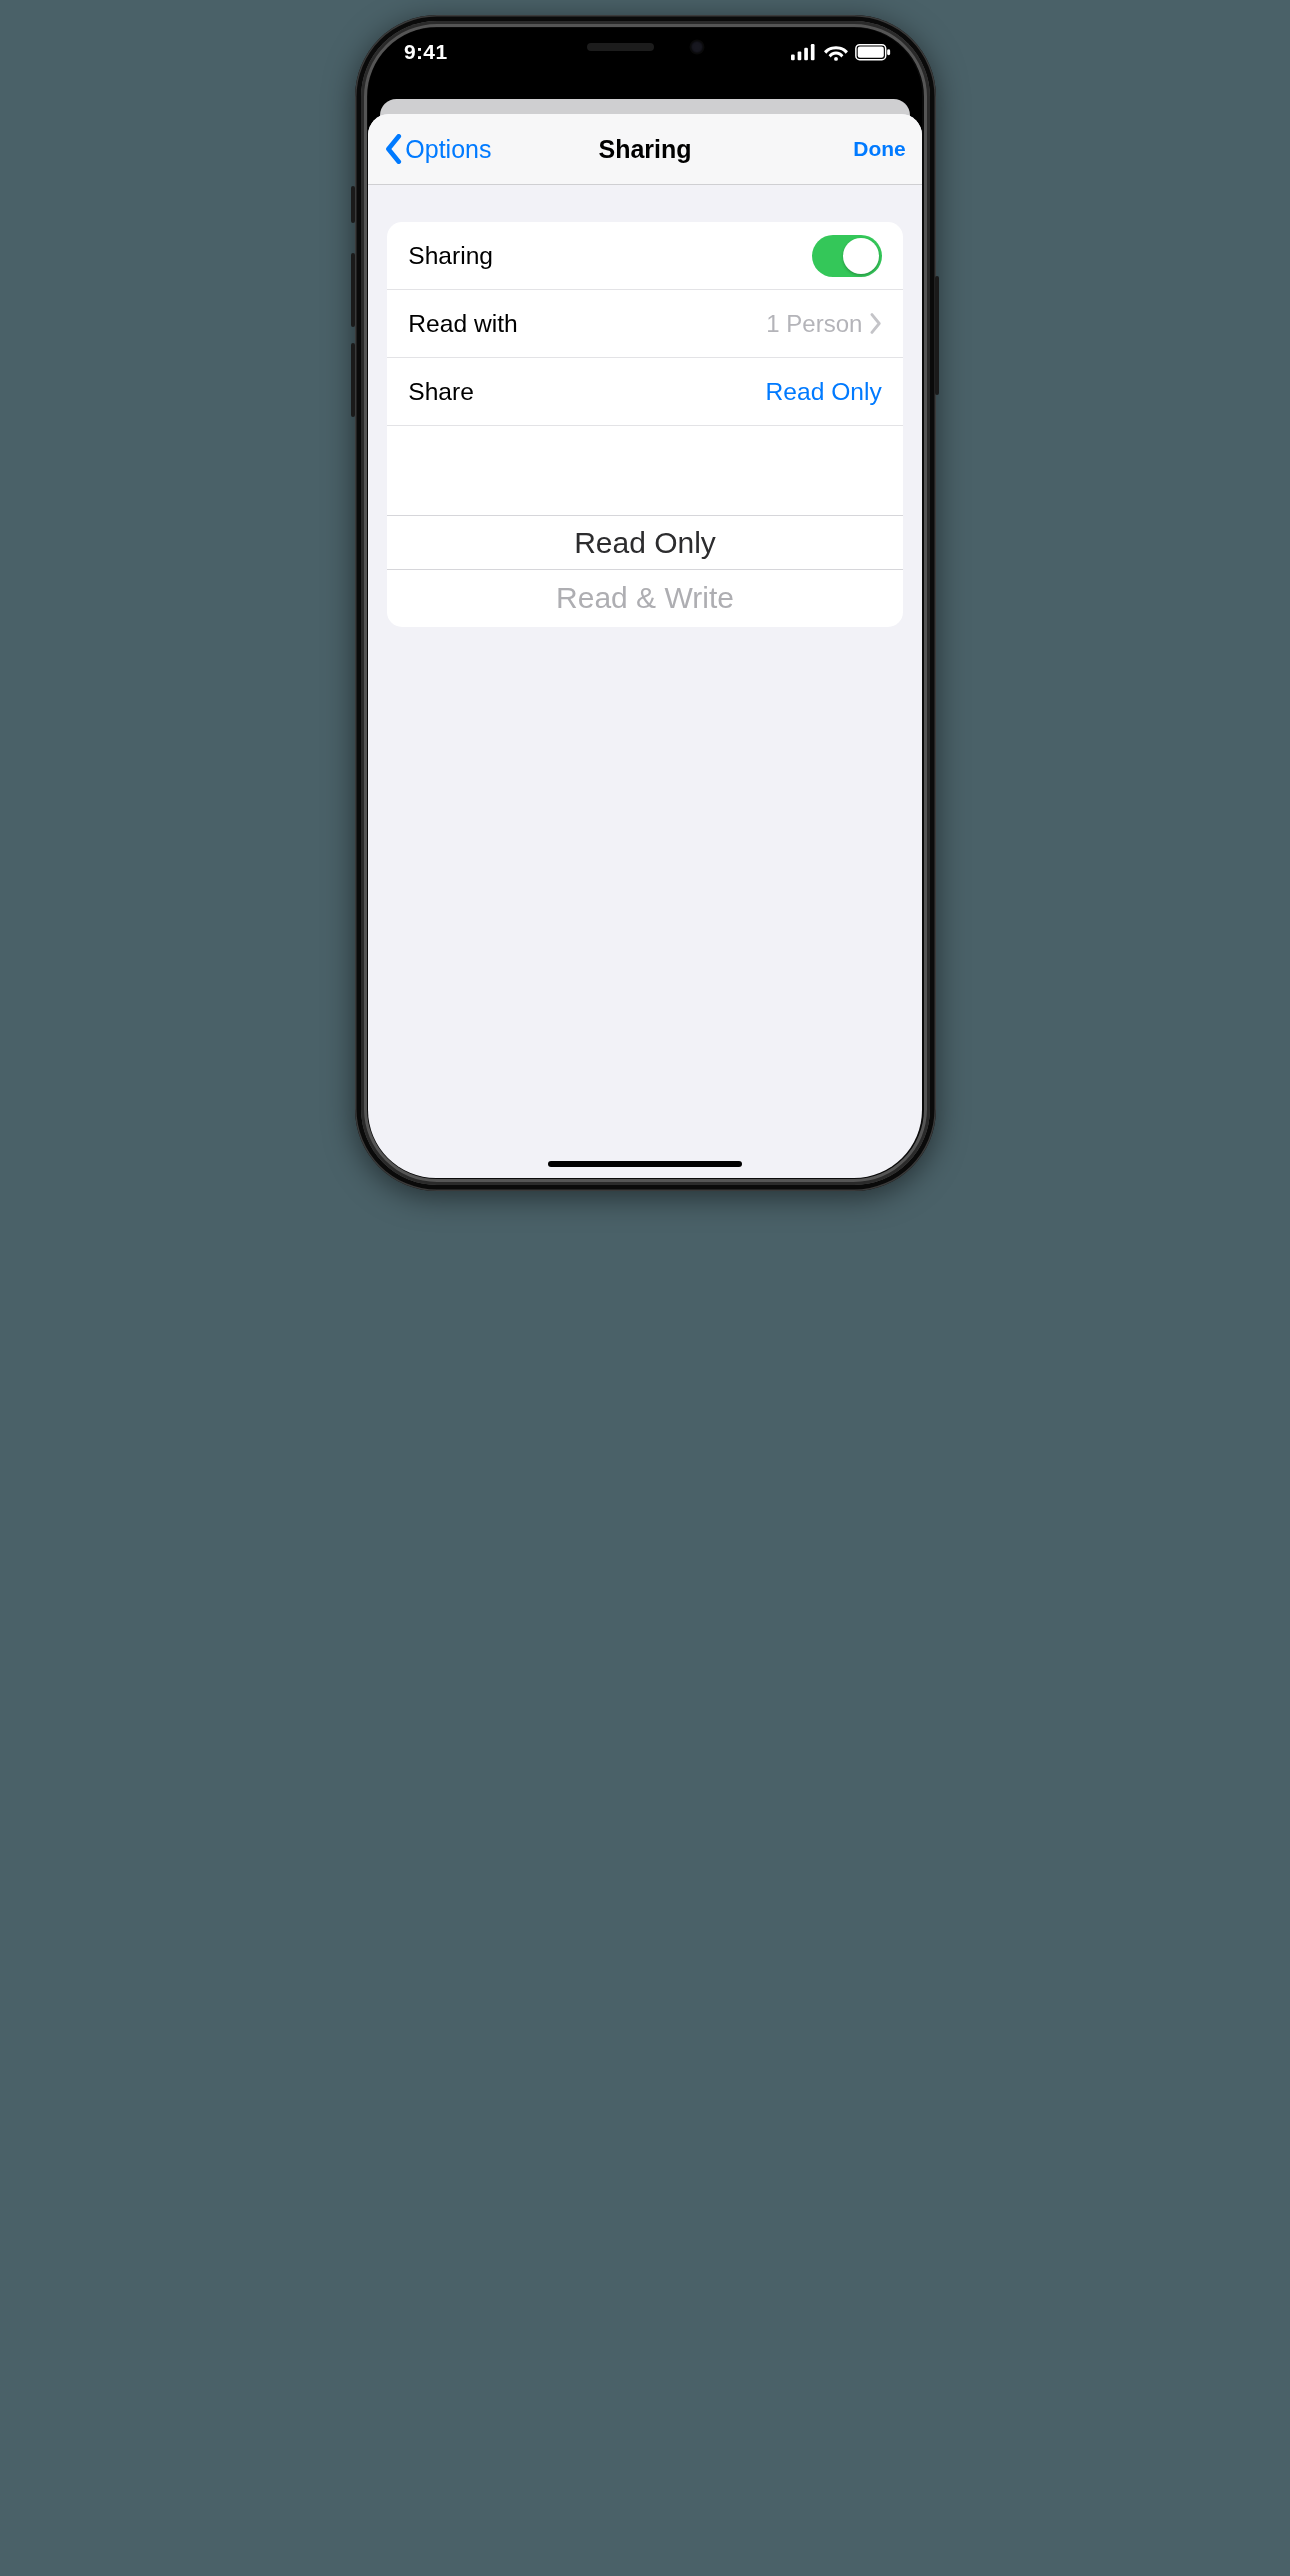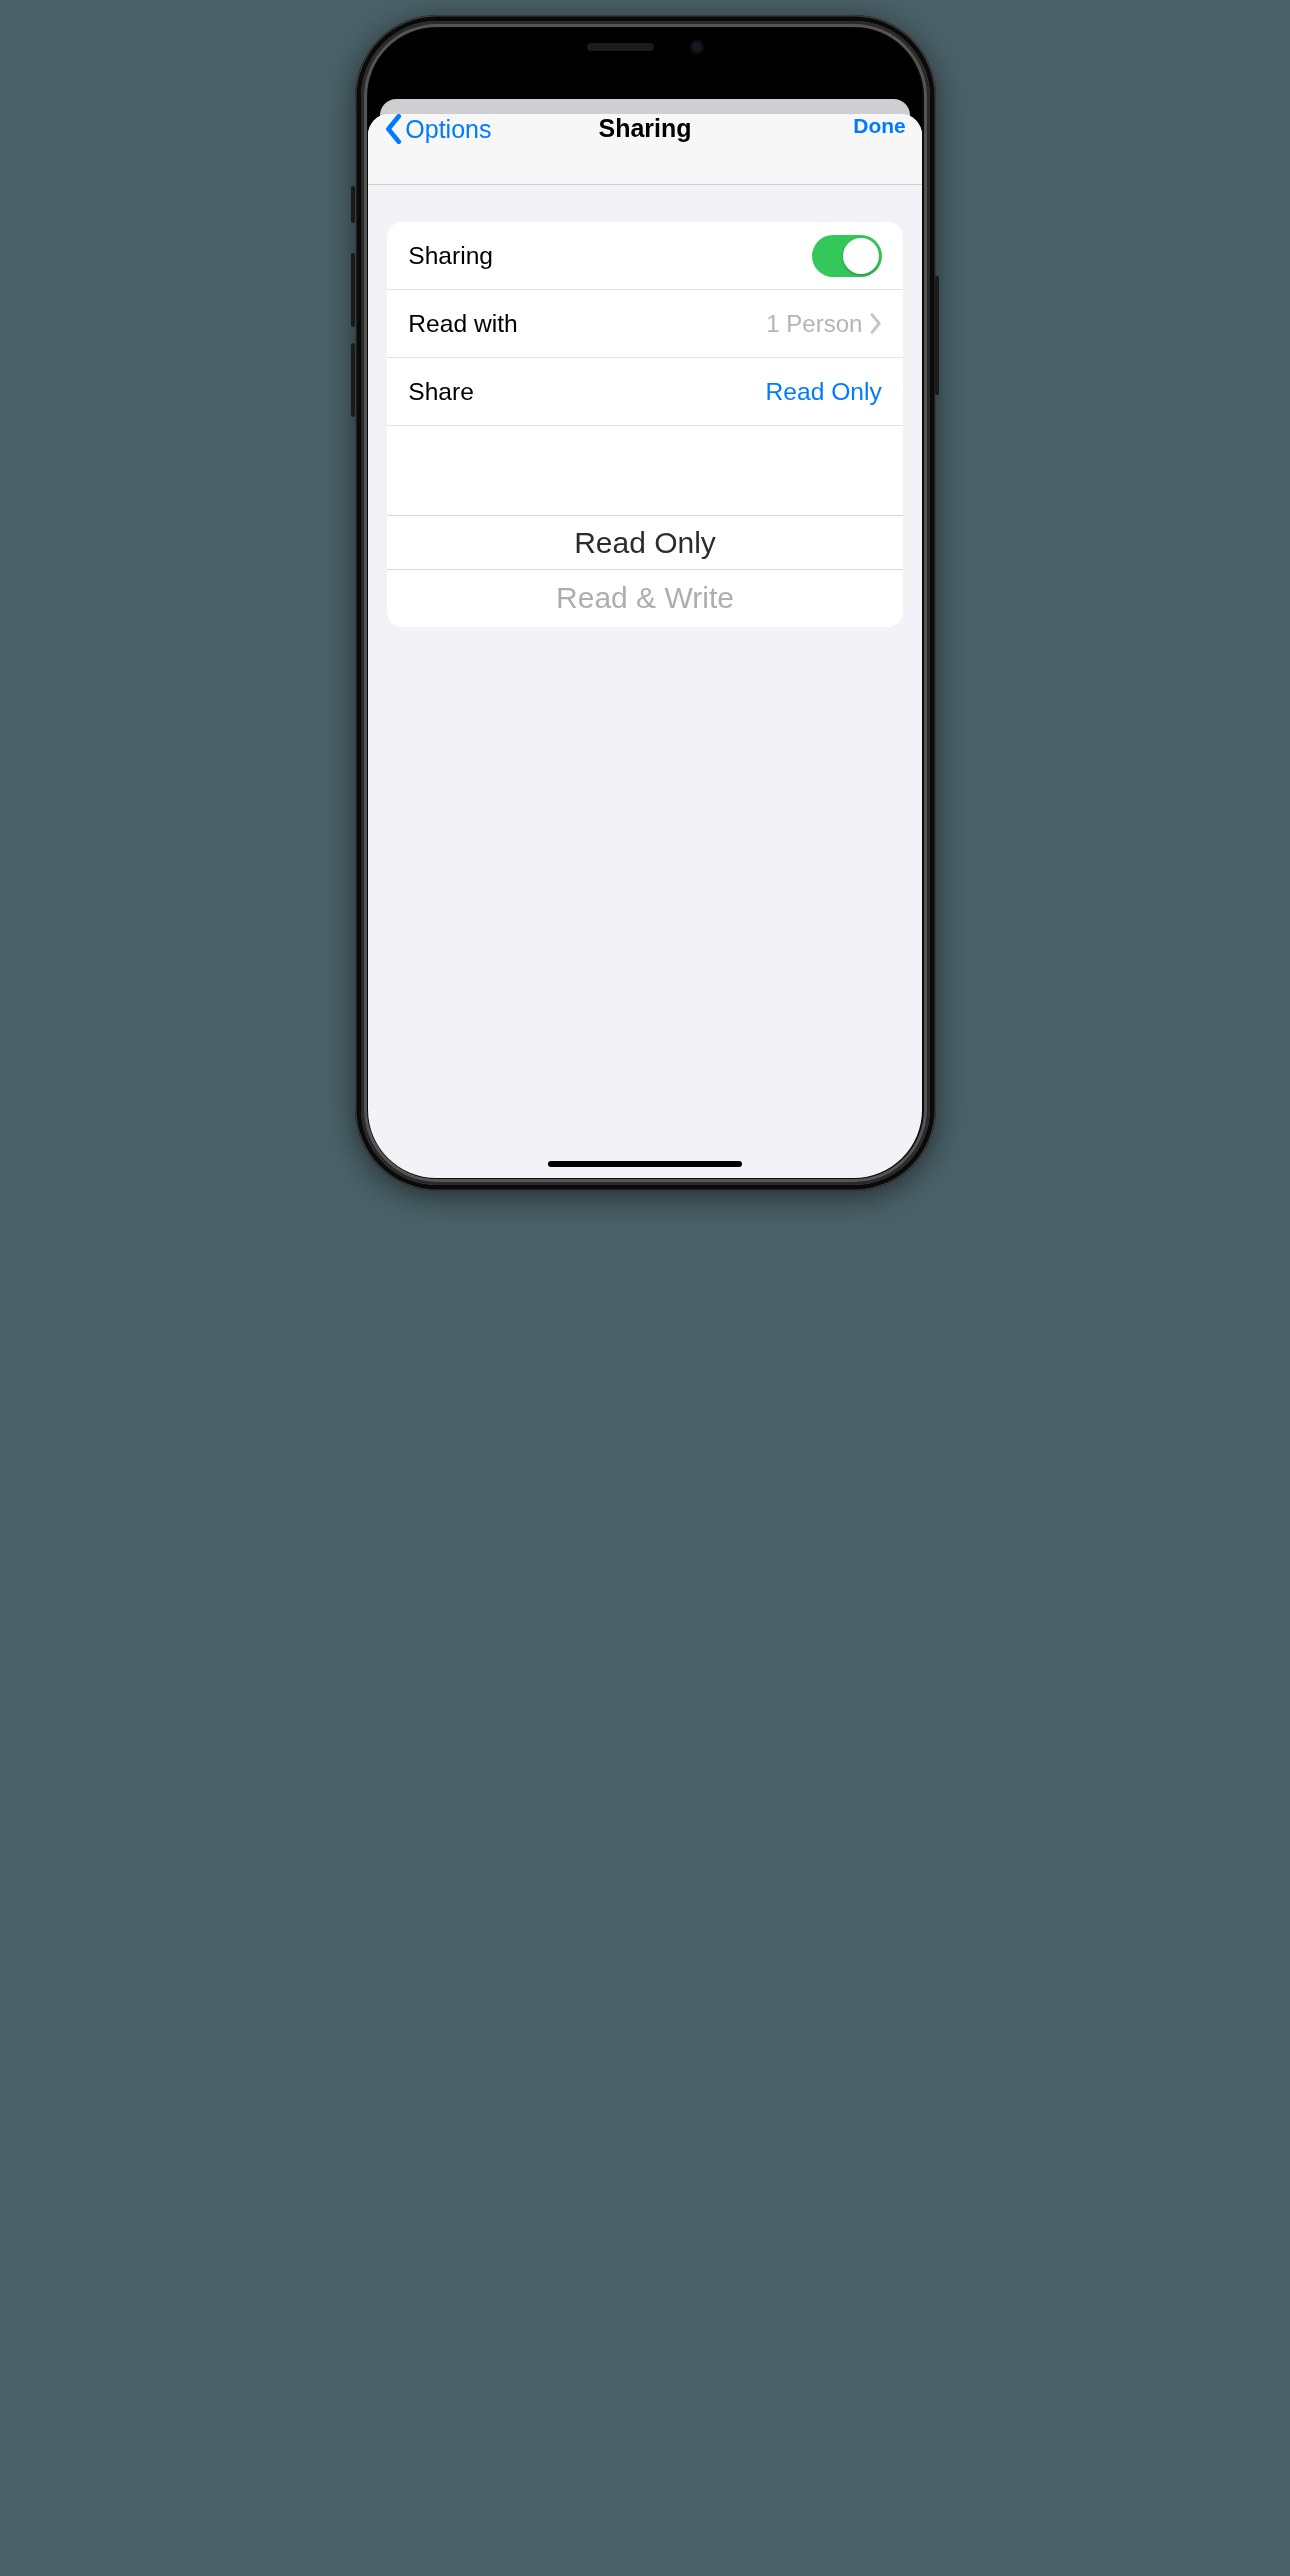--- a/index.html
+++ b/index.html
@@ -108,21 +108,21 @@
     display: flex;
     flex-direction: column;
   }
 
   
   .navbar {
     height: 71px;
     background: #f7f7f8;
     border-bottom: 0.7px solid #cfcfd2;
     display: flex;
-    align-items: flex-start;
+    align-items: center;
     justify-content: space-between;
     padding: 0 16.4px;
     position: relative;
   }
   .nav-back {
     display: flex; align-items: center; gap: 3px;
     color: #007aff; font-size: 25px;
   }
   .nav-back svg { width: 18px; height: 30px; }
   .nav-title {
@@ -202,20 +202,41 @@
   <div class="side-btn left2"></div>
   <div class="side-btn left3"></div>
   <div class="side-btn right1"></div>
 
   <div class="screen">
     <div class="notch">
       <div class="speaker"></div>
       <div class="camera"></div>
     </div>
 
+    <div class="status-bar">
+      <span class="status-time">9:41</span>
+      <div class="status-icons">
+        <svg width="25" height="16.4" viewBox="0 0 34 22">
+          <rect x="0" y="14" width="5" height="8" rx="1.5" fill="#fff"></rect>
+          <rect x="9" y="10" width="5" height="12" rx="1.5" fill="#fff"></rect>
+          <rect x="18" y="5" width="5" height="17" rx="1.5" fill="#fff"></rect>
+          <rect x="27" y="0" width="5" height="22" rx="1.5" fill="#fff"></rect>
+        </svg>
+        <svg width="24" height="16.4" viewBox="0 0 32 22">
+          <path d="M16 3 C8 3 2 7 0 10 L3 13 C6 9 10 7 16 7 C22 7 26 9 29 13 L32 10 C30 7 24 3 16 3 Z" fill="#fff"></path>
+          <path d="M16 10 C12 10 8 12 6 15 L9 18 C11 15 13 14 16 14 C19 14 21 15 23 18 L26 15 C24 12 20 10 16 10 Z" fill="#fff"></path>
+          <circle cx="16" cy="20" r="2.6" fill="#fff"></circle>
+        </svg>
+        <svg width="36" height="16.4" viewBox="0 0 48 22">
+          <rect x="1" y="1" width="40" height="20" rx="5" fill="none" stroke="#fff" stroke-width="2"></rect>
+          <rect x="3.5" y="3.5" width="35" height="15" rx="3" fill="#fff"></rect>
+          <rect x="43" y="7" width="4" height="8" rx="2" fill="#fff"></rect>
+        </svg>
+      </div>
+    </div>
 
     <div class="app">
       <div class="sheet-backdrop"></div>
       <div class="sheet">
 
         <div class="navbar">
           <div class="nav-back">
             <svg viewBox="0 0 14 26" width="15" height="27">
               <polyline points="12,2 3,13 12,24" fill="none" stroke="#007aff" stroke-width="4" stroke-linecap="round" stroke-linejoin="round"></polyline>
             </svg>

